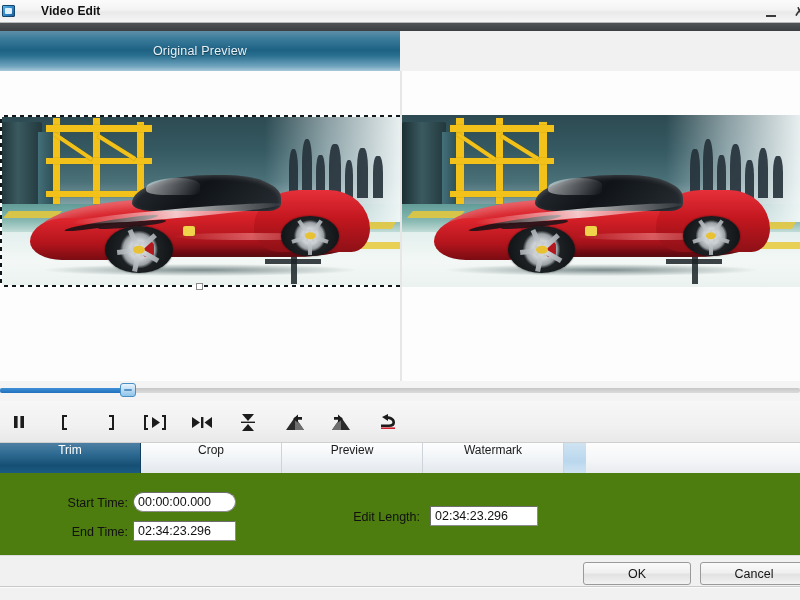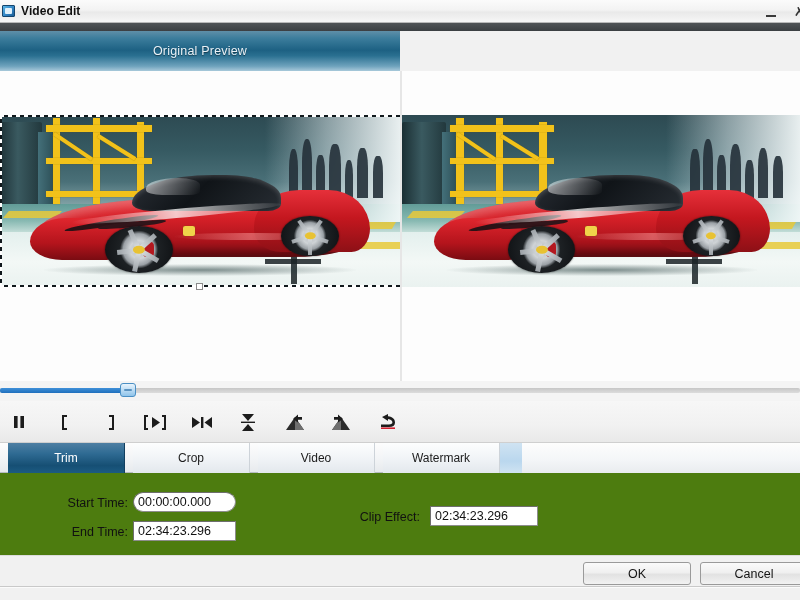--- a/index.html
+++ b/index.html
@@ -14,21 +14,21 @@
     width: 800px; height: 600px;
     background: #f1f1f1;
     overflow: hidden;
   }
 
   
   .titlebar {
     position: absolute; left: 0; top: 0; width: 800px; height: 23px;
     background: linear-gradient(to bottom, #fbfbfb 0%, #f3f3f3 45%, #e9e9e9 55%, #f6f6f6 100%);
     border-bottom: 1px solid #b9b9b9;
-    display: flex; align-items: center;
+    display: flex; align-items: center; gap: 20px;
   }
   .win-icon {
     width: 16px; height: 16px; margin-left: 1px; margin-right: 4px;
     position: relative; flex: 0 0 auto;
   }
   .win-icon .film {
     position: absolute; left: 1px; top: 2px; width: 13px; height: 12px;
     background: linear-gradient(135deg, #5bb7e8 0%, #2e7fc0 60%, #1d5d95 100%);
     border: 1px solid #14456e; border-radius: 1px;
   }
@@ -313,27 +313,26 @@
   .tbtn svg { display: block; }
 
   
   .tabbar {
     position: absolute; left: 0; top: 443px; width: 800px; height: 30px;
     background: linear-gradient(to bottom, #fdfdfd 0%, #f2f4f6 55%, #e7eaed 100%);
     border-bottom: 1px solid #b6bcc2;
     display: flex;
   }
   .tab {
-    position: relative; height: 30px; width: 117px;
-    display: flex; align-items: center; justify-content: center;
+    position: relative; height: 30px; width: 141px;
+    display: flex; justify-content: center;
     font-size: 12px; color: #1b1b1b;
     background: linear-gradient(to bottom, #fdfefe 0%, #f1f4f7 50%, #e3e8ed 100%);
     border-right: 1px solid #cdd3d9;
     cursor: default;
-    margin-left: 8px;
   }
   .tab.active {
     background: linear-gradient(to bottom, #4e7fa3 0%, #2f6b93 35%, #164f74 75%, #1b5b82 100%);
     color: #ffffff;
     border-right: 1px solid #123f5f;
   }
   .tab-filler {
     flex: 1 1 auto; height: 30px;
     background: linear-gradient(to bottom, #fdfdfd 0%, #f4f6f8 55%, #e9ecef 100%);
   }
@@ -627,38 +626,38 @@
   </div>
 
   <div class="tabbar">
     <div class="tab active">
       <span>Trim</span>
     </div>
     <div class="tab">
       <span>Crop</span>
     </div>
     <div class="tab">
-      <span>Video</span>
+      <span>Preview</span>
     </div>
     <div class="tab">
       <span>Watermark</span>
     </div>
     <div class="tab-end-accent"></div>
     <div class="tab-filler"></div>
   </div>
 
   <div class="panel">
 
     <div class="field-label" style="left:28px; top:21px; width:100px;">Start Time:</div>
     <div class="txtbox" style="left:133px; top:19px; width:103px;border-radius:10px;">00:00:00.000</div>
 
     <div class="field-label" style="left:28px; top:50px; width:100px;">End Time:</div>
     <div class="txtbox" style="left:133px; top:48px; width:103px;">02:34:23.296</div>
 
-    <div class="field-label" style="left:330px; top:35px; width:90px;">Clip Effect:</div>
+    <div class="field-label" style="left:330px; top:35px; width:90px;">Edit Length:</div>
     <div class="txtbox" style="left:430px; top:33px; width:108px;">02:34:23.296</div>
 
   </div>
 
   <div class="bottombar">
     <div class="sep"></div>
     <div class="sep2"></div>
     <div class="btn" style="left:583px; top:6px; width:108px;">
       <span>OK</span>
     </div>

